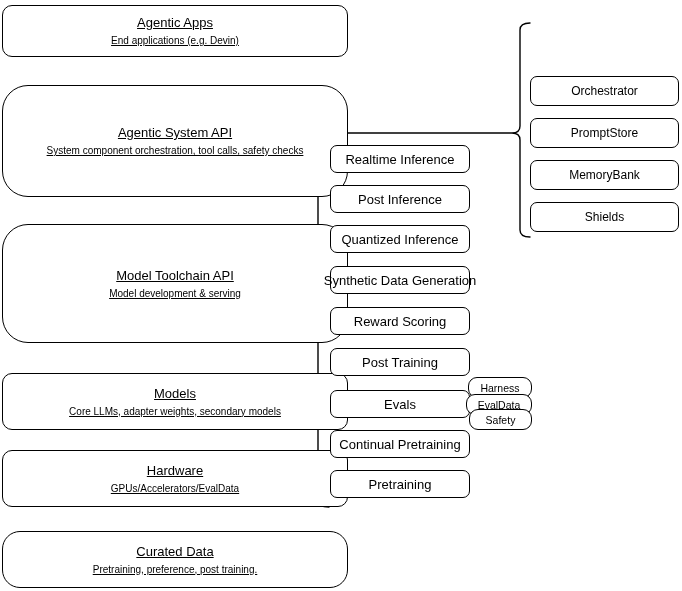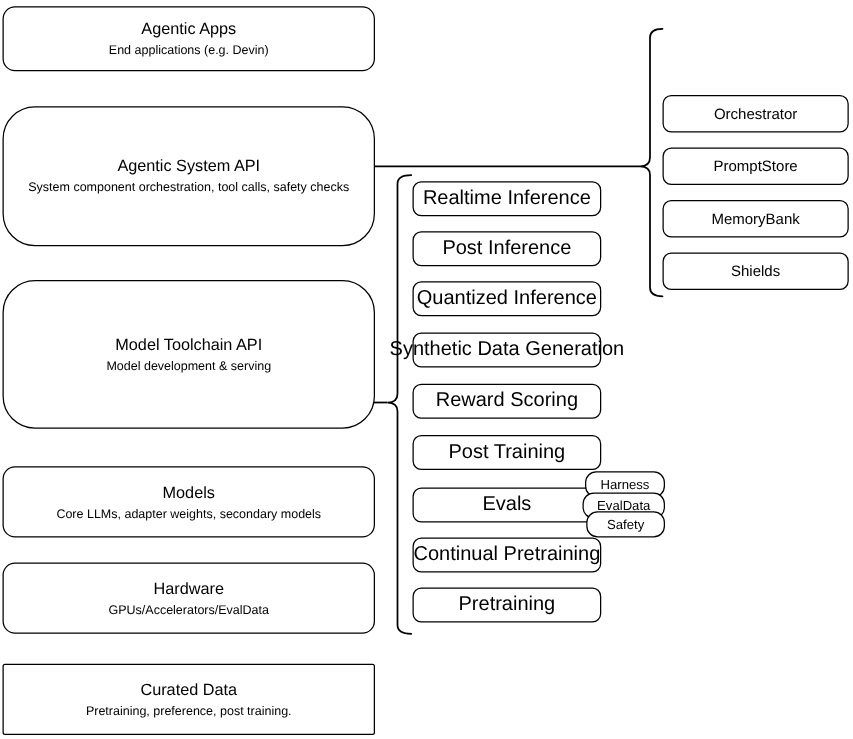--- a/index.html
+++ b/index.html
@@ -6,24 +6,24 @@
   .canvas {
     position:relative; width:682px; height:591px; background:#ffffff;
     font-family:"Liberation Sans", sans-serif; color:#000; overflow:hidden;
   }
   .node {
     position:absolute; background:#ffffff; border:1.5px solid #000000;
     box-sizing:border-box; display:flex; flex-direction:column;
     align-items:center; justify-content:center; text-align:center;
     z-index:2; white-space:nowrap;
   }
-  .lbox { left:2px; width:298px; }
+  .lbox { left:2px; width:346px;text-decoration:underline; }
   .lbox .title { font-size:13px; line-height:15px; }
   .lbox .sub   { font-size:10px; line-height:12px; margin-top:5px; }
-  .mbox { left:330px; width:151px; height:28px; border-radius:7px; font-size:16px; }
+  .mbox { left:330px; width:140px; height:28px; border-radius:7px; font-size:13px; }
   .rbox { left:530px; width:149px; height:30px; border-radius:7px; font-size:12px; }
   .pill {
     position:absolute; background:#ffffff; border:1.4px solid #000000;
     border-radius:9px; box-sizing:border-box; display:flex; align-items:center;
     justify-content:center; font-size:10.5px; height:21px; z-index:3; white-space:nowrap;
   }
   svg.connectors { position:absolute; left:0; top:0; z-index:1; }
 </style>
 </head>
 <body>
@@ -55,21 +55,21 @@
   <div class="node lbox" style="top:373px;height:57px;border-radius:10px">
     <div class="title">Models</div>
     <div class="sub">Core LLMs, adapter weights, secondary models</div>
   </div>
 
   <div class="node lbox" style="top:450px;height:57px;border-radius:10px">
     <div class="title">Hardware</div>
     <div class="sub">GPUs/Accelerators/EvalData</div>
   </div>
 
-  <div class="node lbox" style="top:531px;height:57px;border-radius:2px">
+  <div class="node lbox" style="top:531px;height:57px;border-radius:18px">
     <div class="title">Curated Data</div>
     <div class="sub">Pretraining, preference, post training.</div>
   </div>
 
   <div class="node mbox" style="top:145px">
     <span>Realtime Inference</span>
   </div>
   <div class="node mbox" style="top:185px">
     <span>Post Inference</span>
   </div>

